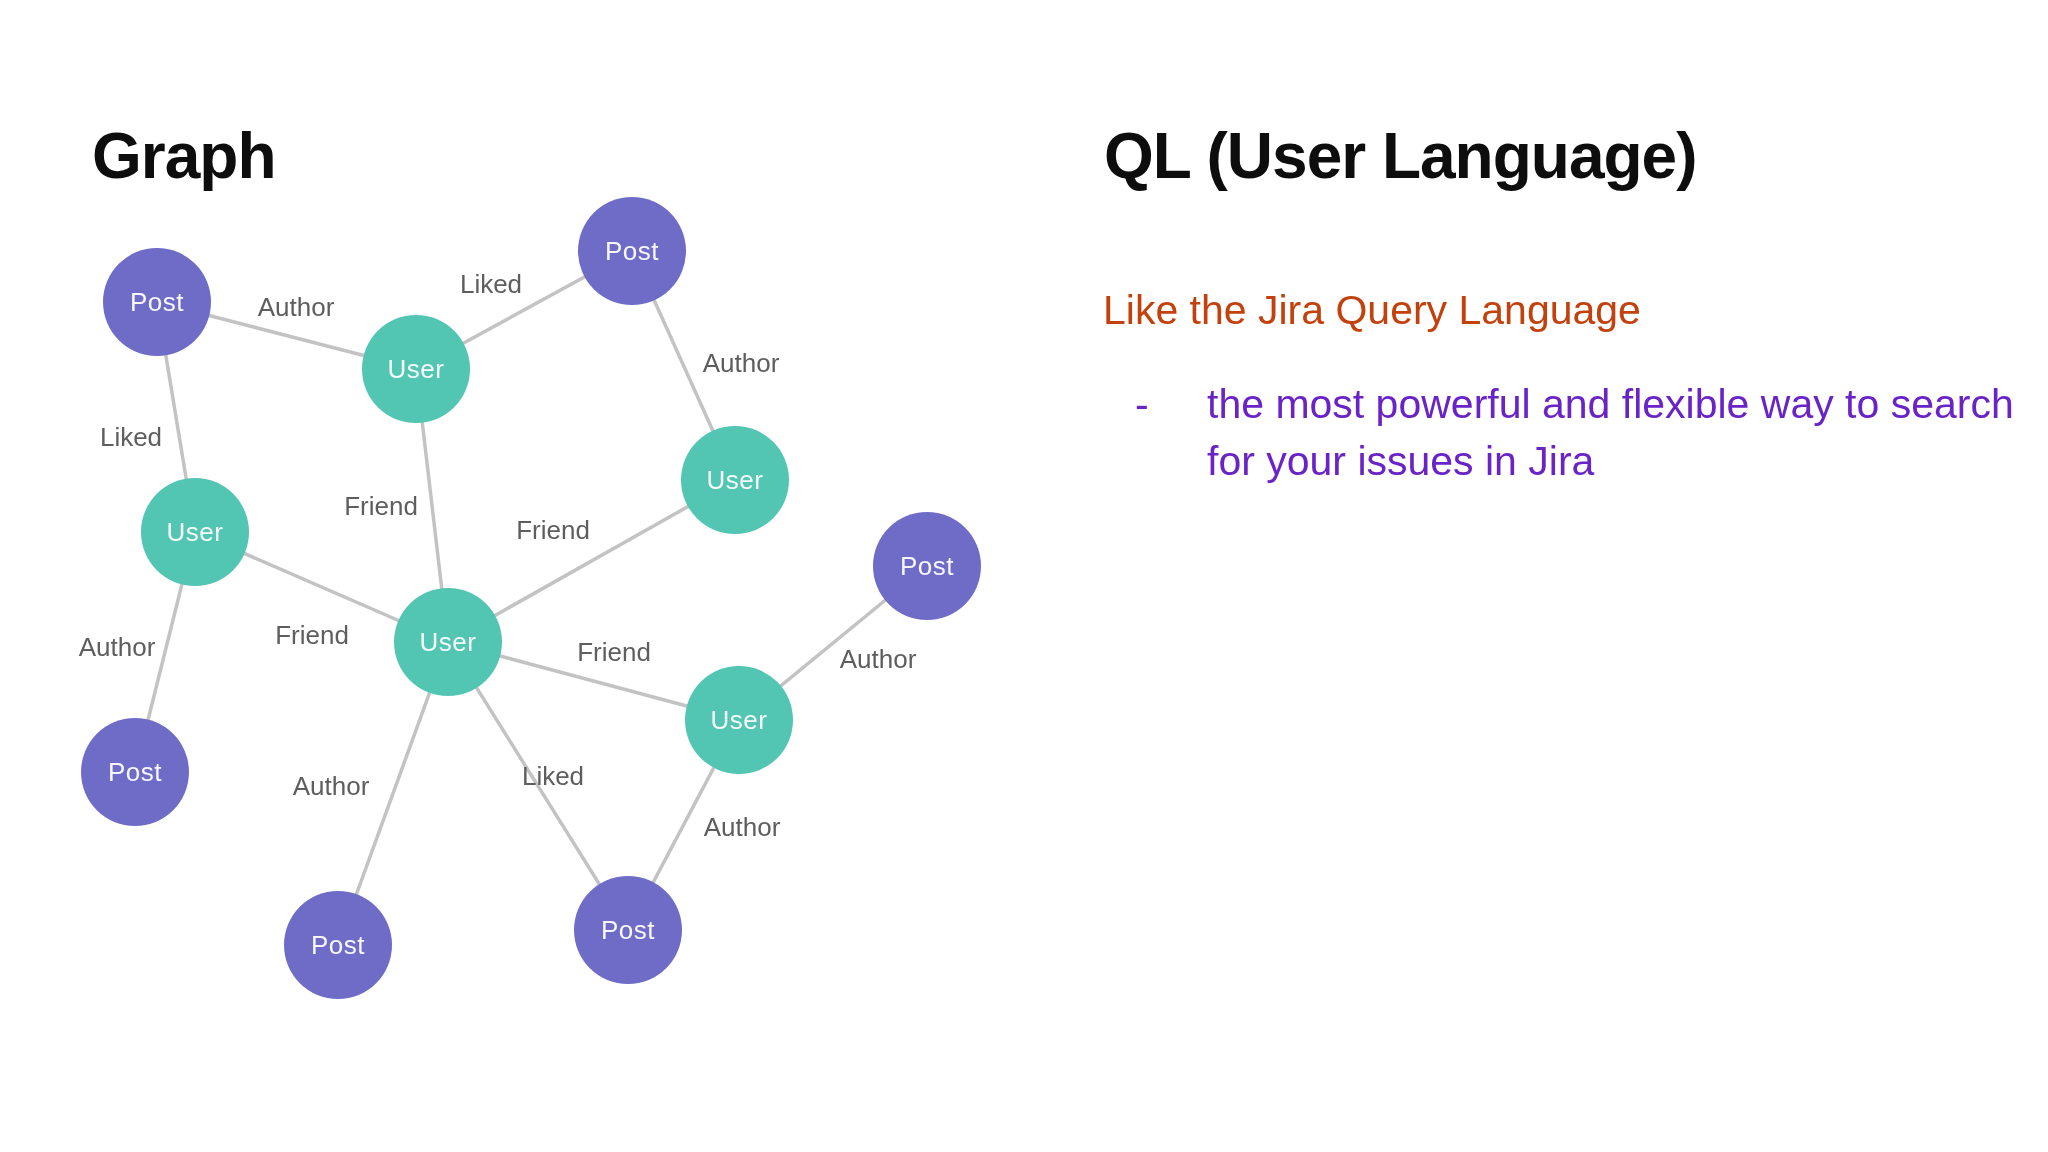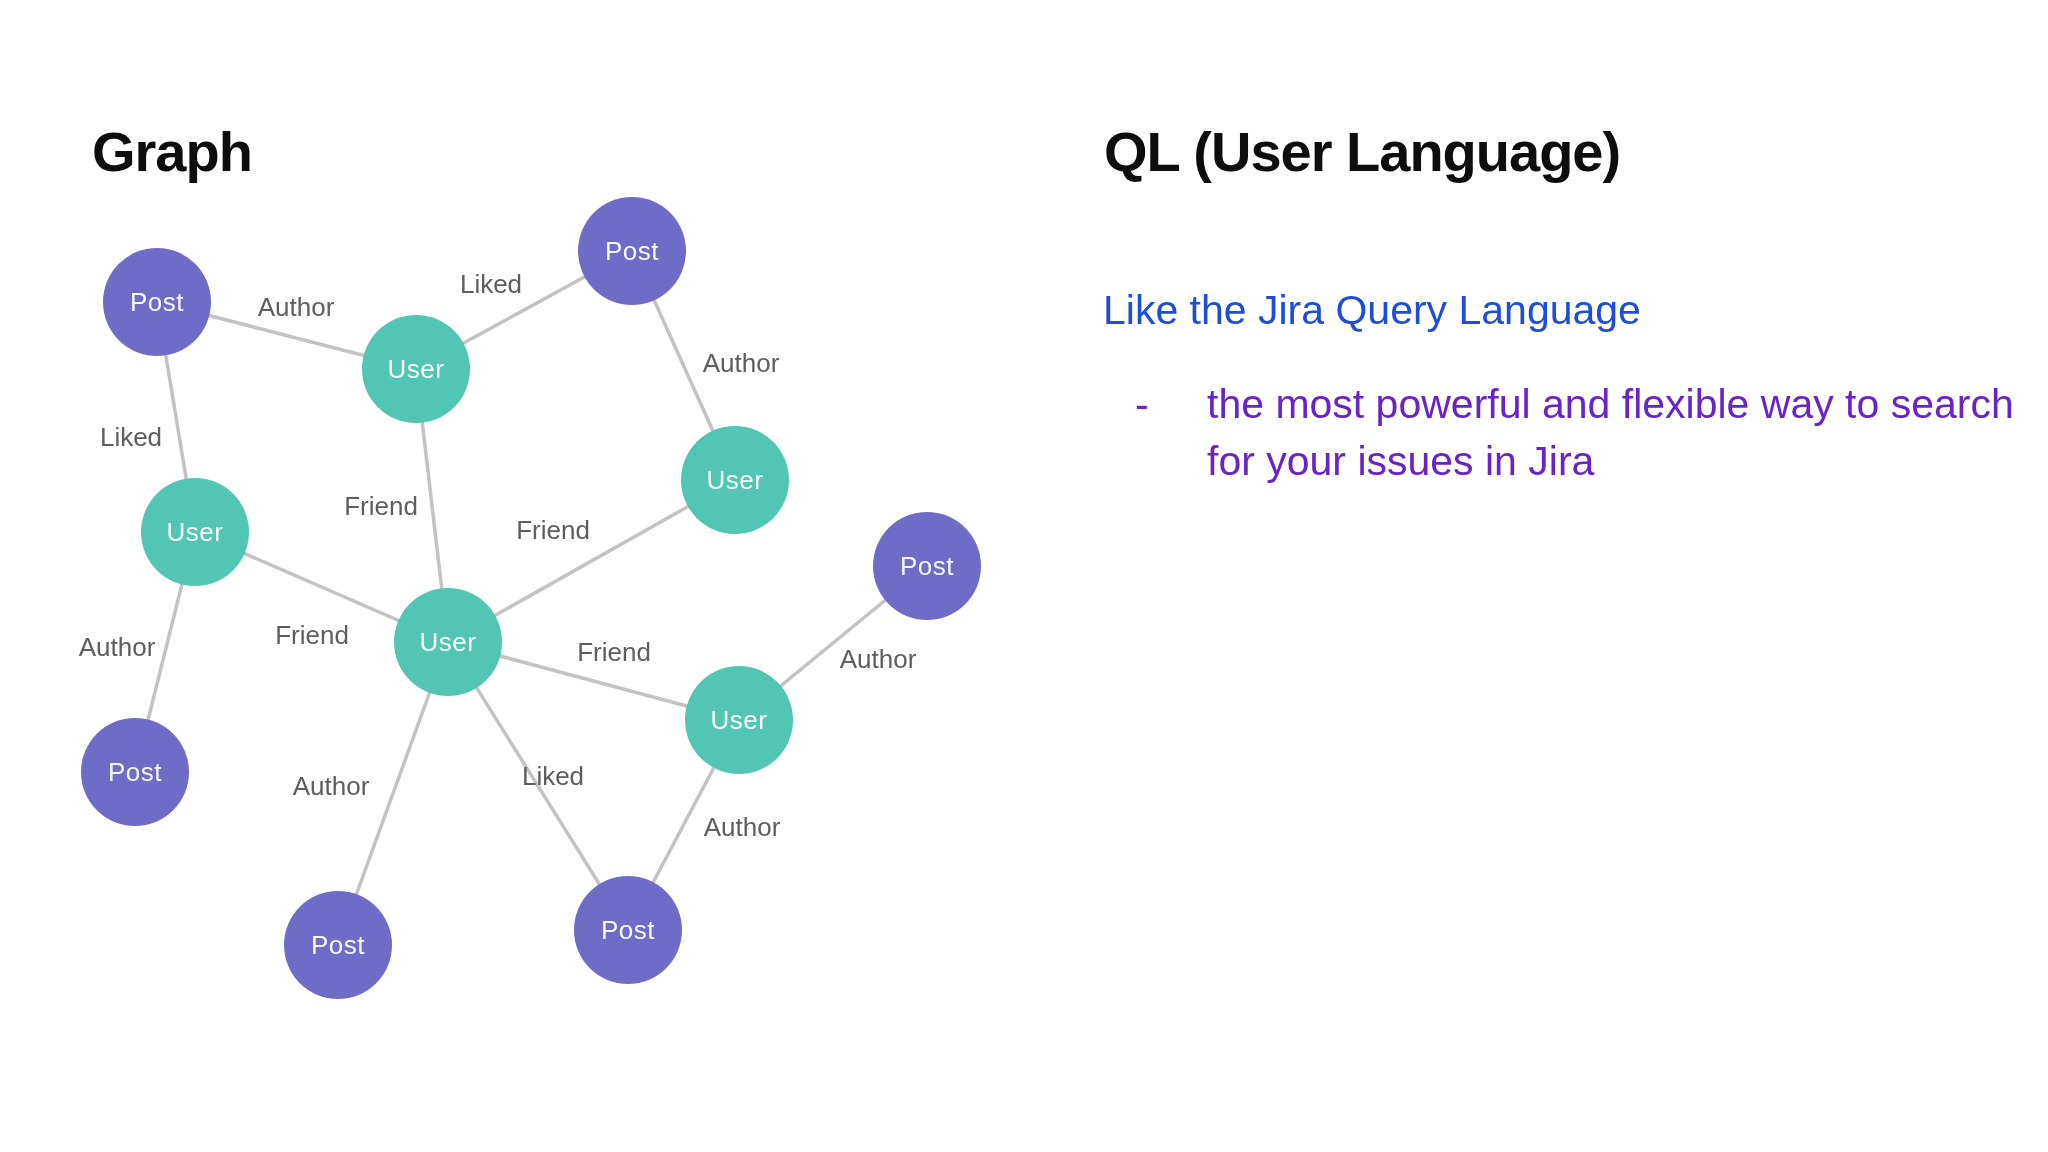--- a/index.html
+++ b/index.html
@@ -5,21 +5,21 @@
   html, body { margin: 0; padding: 0; }
   body {
     width: 2048px; height: 1152px;
     background: #ffffff;
     font-family: "Liberation Sans", sans-serif;
     position: relative;
     overflow: hidden;
   }
   .slide-title {
     position: absolute;
-    font-size: 56px;
+    font-size: 64px;
     font-weight: 800;
     color: #0d0d0d;
     letter-spacing: -1px;
     line-height: 1;
     white-space: nowrap;
   }
   #title-left  { left: 92px;  top: 124px; }
   #title-right { left: 1104px; top: 124px; }
 
   .purple-heading {
@@ -99,18 +99,18 @@
     <circle cx="338" cy="945" r="54" fill="#6f6cc8"></circle>
     <text x="338" y="945" fill="#ffffff" text-anchor="middle" dominant-baseline="central" class="node-label">Post</text>
     <circle cx="628" cy="930" r="54" fill="#6f6cc8"></circle>
     <text x="628" y="930" fill="#ffffff" text-anchor="middle" dominant-baseline="central" class="node-label">Post</text>
   </svg>
 
 <div id="title-left" class="slide-title">Graph</div>
 
 <div id="title-right" class="slide-title">QL (User Language)</div>
 
-<div class="purple-heading" style="color: #1d4ed8;">Like the Jira Query Language</div>
+<div class="purple-heading" style="color: #c2410c;">Like the Jira Query Language</div>
 
 <div class="bullet-row" style="color: rgb(106, 35, 198);">
   <span class="bullet-marker">-</span>
   <span class="bullet-text">the most powerful and flexible way to search for your issues in Jira</span>
 </div>
 
 </body></html>

